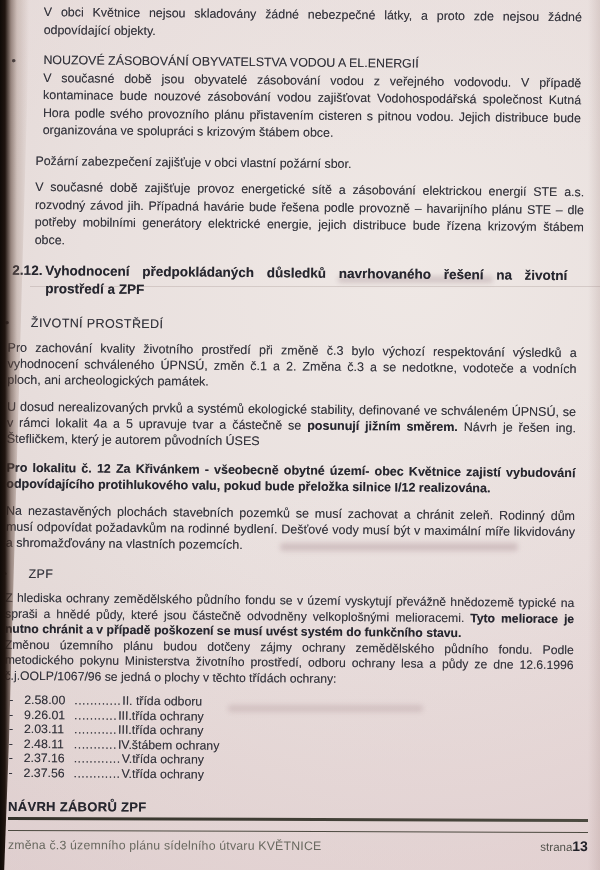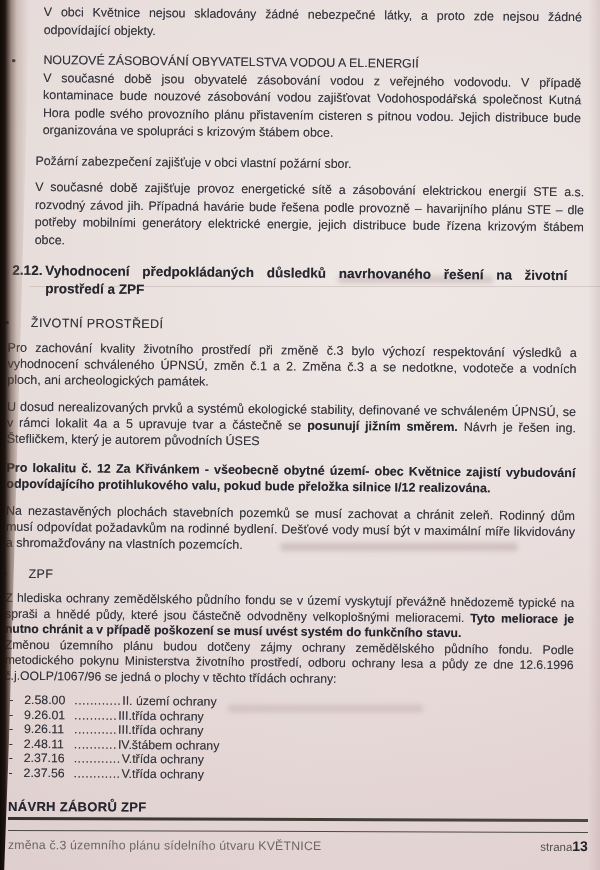--- a/index.html
+++ b/index.html
@@ -138,31 +138,31 @@
       <span>Z hlediska ochrany zemědělského půdního fondu se v území vyskytují převážně hnědozemě typické na spraši a hnědé půdy, které jsou částečně odvodněny velkoplošnými melioracemi. </span><span class="b">Tyto meliorace je nutno chránit a v případě poškození se musí uvést systém do funkčního stavu.</span>
     </p>
 
     <p class="zone-low body-para z2 just">Změnou územního plánu budou dotčeny zájmy ochrany zemědělského půdního fondu. Podle metodického pokynu Ministerstva životního prostředí, odboru ochrany lesa a půdy ze dne 12.6.1996 č.j.OOLP/1067/96 se jedná o plochy v těchto třídách ochrany:</p>
 
     <ul class="cls-list">
       <li>
         <span class="dash">-</span>
           <span class="code">2.58.00</span>
           <span class="dots">............</span>
-          <span class="label">II. území ochrany</span>
+          <span class="label">II. třída odboru</span>
       </li>
       <li>
         <span class="dash">-</span>
           <span class="code">9.26.01</span>
           <span class="dots">...........</span>
           <span class="label">III.třída ochrany</span>
       </li>
       <li>
         <span class="dash">-</span>
-          <span class="code">9.26.11</span>
+          <span class="code">2.03.11</span>
           <span class="dots">...........</span>
           <span class="label">III.třída ochrany</span>
       </li>
       <li>
         <span class="dash">-</span>
           <span class="code">2.48.11</span>
           <span class="dots">...........</span>
           <span class="label">IV.štábem ochrany</span>
       </li>
       <li>

